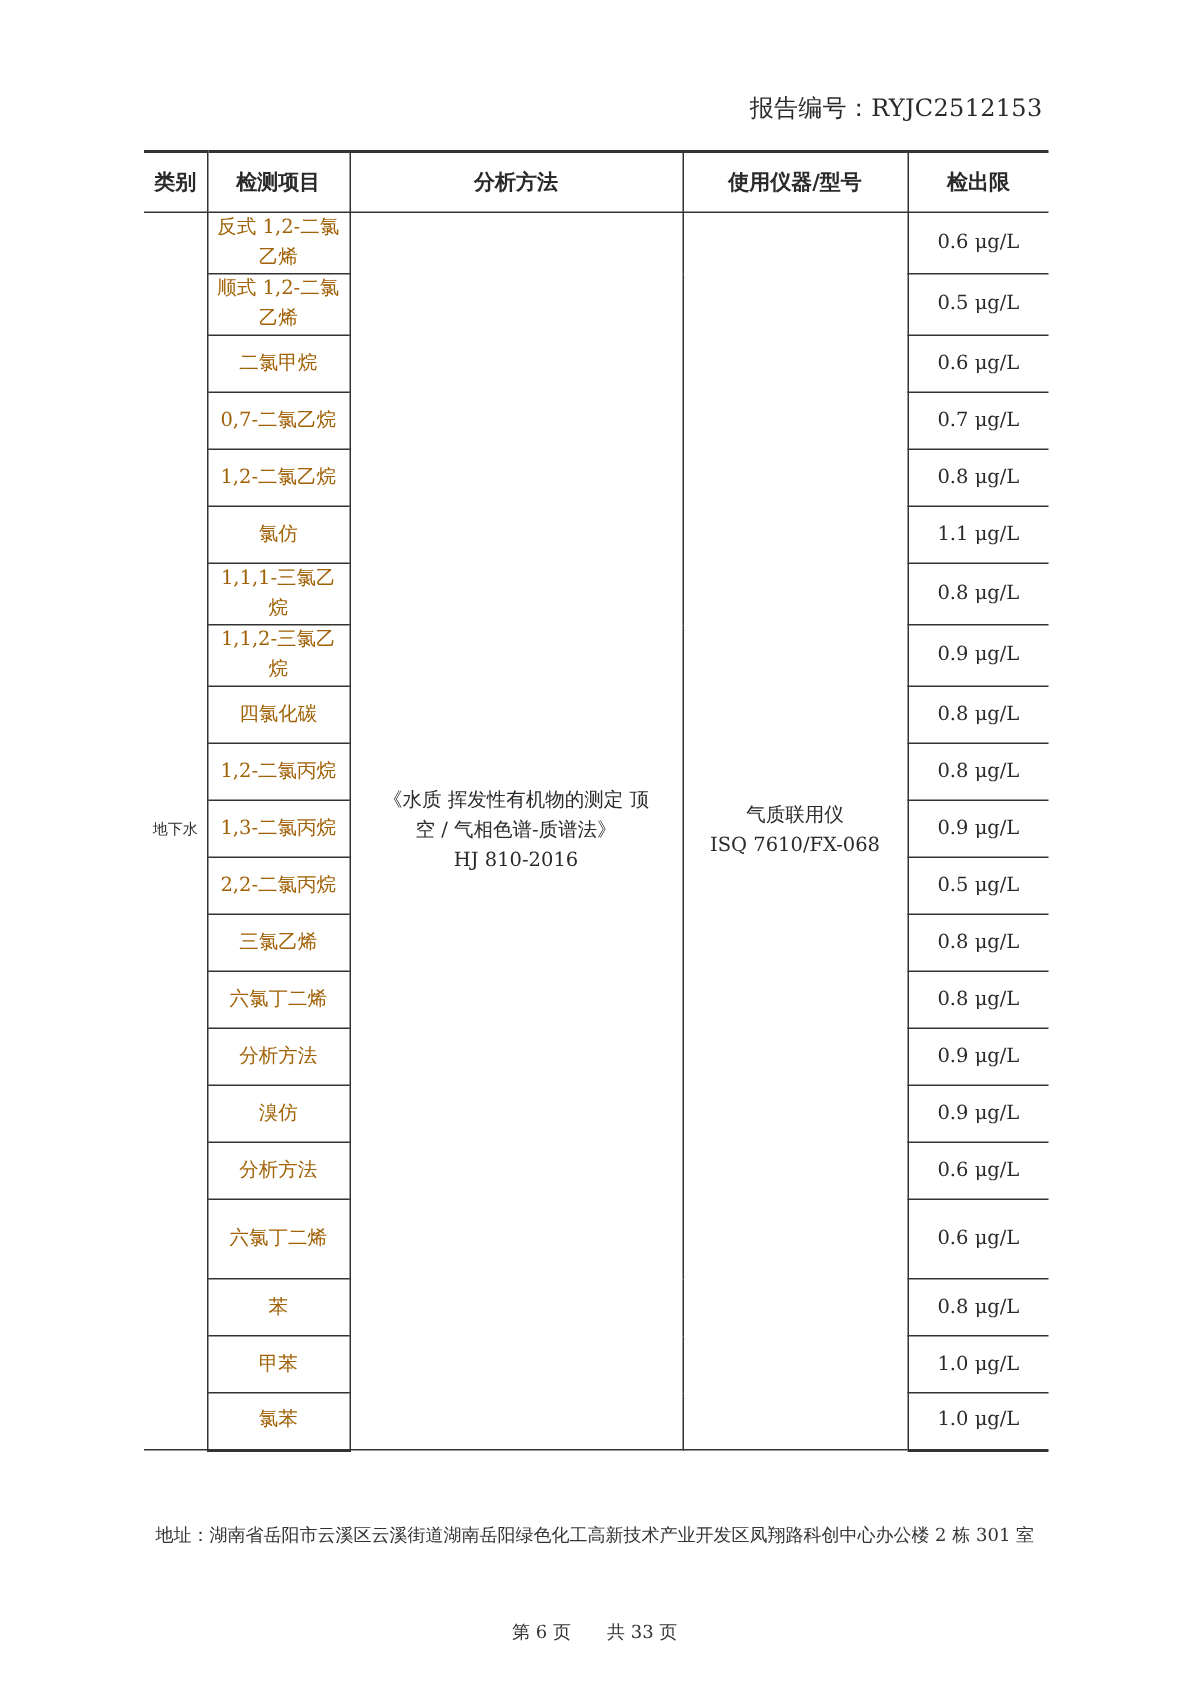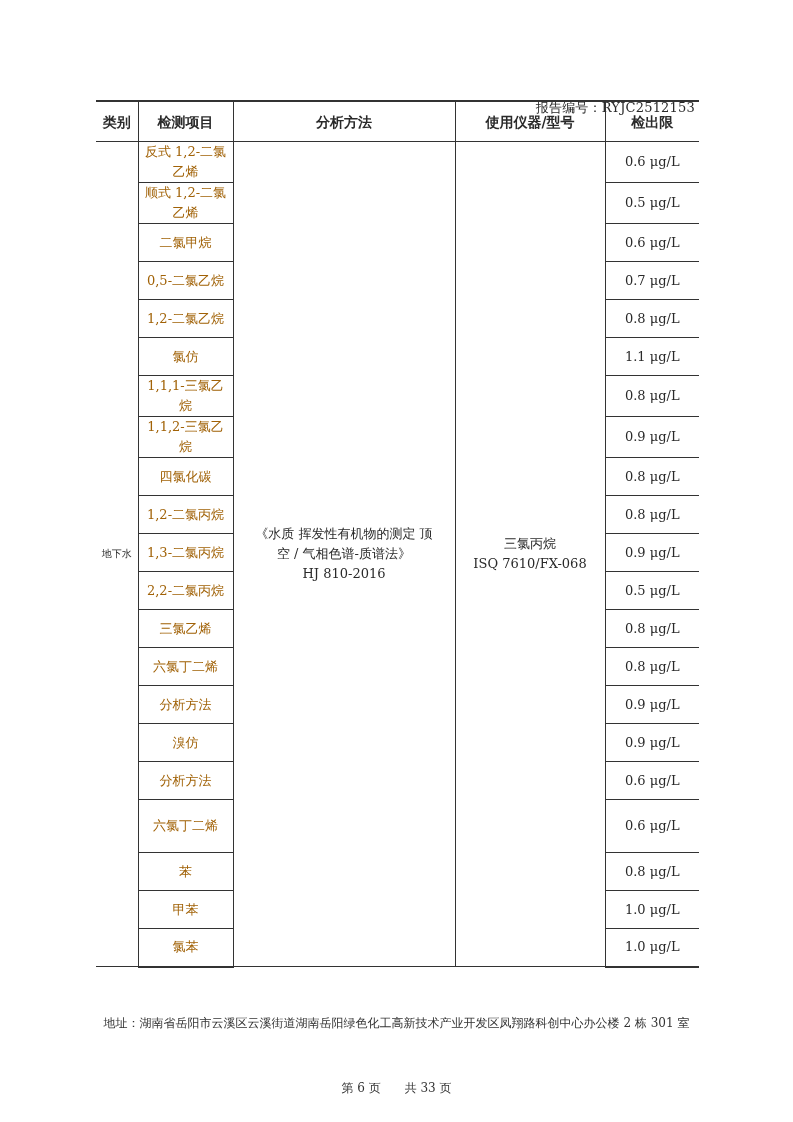--- a/index.html
+++ b/index.html
@@ -1,18 +1,18 @@
 <!DOCTYPE html>
 <html><head>
 <meta charset="utf-8">
 <style>
   html, body { margin:0; padding:0; background:#ffffff; }
   body { width:793px; height:1122px; position:relative; overflow:hidden;
          font-family:"DejaVu Serif","Liberation Serif",serif; color:#2a2a2a; }
-  .report-no { position:absolute; top:62px; right:98px; font-size:13px; letter-spacing:0.2px;margin-top:37px; }
+  .report-no { position:absolute; top:62px; right:98px; font-size:16px; letter-spacing:0.2px; }
   .tbl { position:absolute; left:96px; top:100px; width:603px; border-collapse:collapse; table-layout:fixed; }
   .tbl th, .tbl td { border:1px solid #333; text-align:center; vertical-align:middle; font-weight:normal; font-size:13px; line-height:20px; padding:0 4px; }
   .tbl thead th { height:39px; border-top:2px solid #333; font-size:14px;font-weight:bold; }
   .tbl tr:last-child td { border-bottom:2px solid #333; }
   .tbl td.cat, .tbl th.cat { border-left:none; }
   .tbl td.lim, .tbl th.lim { border-right:none; }
   .item { font-size:13px; color:#a16207; }
   .lim-cell { font-size:12.5px; }
   .footer { position:absolute; left:0; width:793px; text-align:center; font-size:12px; color:#333; }
 </style>
@@ -41,35 +41,35 @@
   <tbody id="tbody">
       <tr style="height: 41px;">
         <td class="cat" rowspan="21" style="font-size: 10px;"><span>地下水</span></td>
         <td class="item">反式 1,2-二氯乙烯</td>
         <td rowspan="21">
           <div>《水质 挥发性有机物的测定 顶</div>
           <div>空 / 气相色谱-质谱法》</div>
           <div>HJ 810-2016</div>
         </td>
         <td rowspan="21">
-          <div>三氯丙烷</div>
+          <div>气质联用仪</div>
           <div>ISQ 7610/FX-068</div>
         </td>
         <td class="lim lim-cell">0.6 μg/L</td>
       </tr>
       <tr style="height: 41px;">
         <td class="item">顺式 1,2-二氯乙烯</td>
         <td class="lim lim-cell">0.5 μg/L</td>
       </tr>
       <tr style="height: 38px;">
         <td class="item">二氯甲烷</td>
         <td class="lim lim-cell">0.6 μg/L</td>
       </tr>
       <tr style="height: 38px;">
-        <td class="item">0,5-二氯乙烷</td>
+        <td class="item">0,7-二氯乙烷</td>
         <td class="lim lim-cell">0.7 μg/L</td>
       </tr>
       <tr style="height: 38px;">
         <td class="item">1,2-二氯乙烷</td>
         <td class="lim lim-cell">0.8 μg/L</td>
       </tr>
       <tr style="height: 38px;">
         <td class="item">氯仿</td>
         <td class="lim lim-cell">1.1 μg/L</td>
       </tr>

